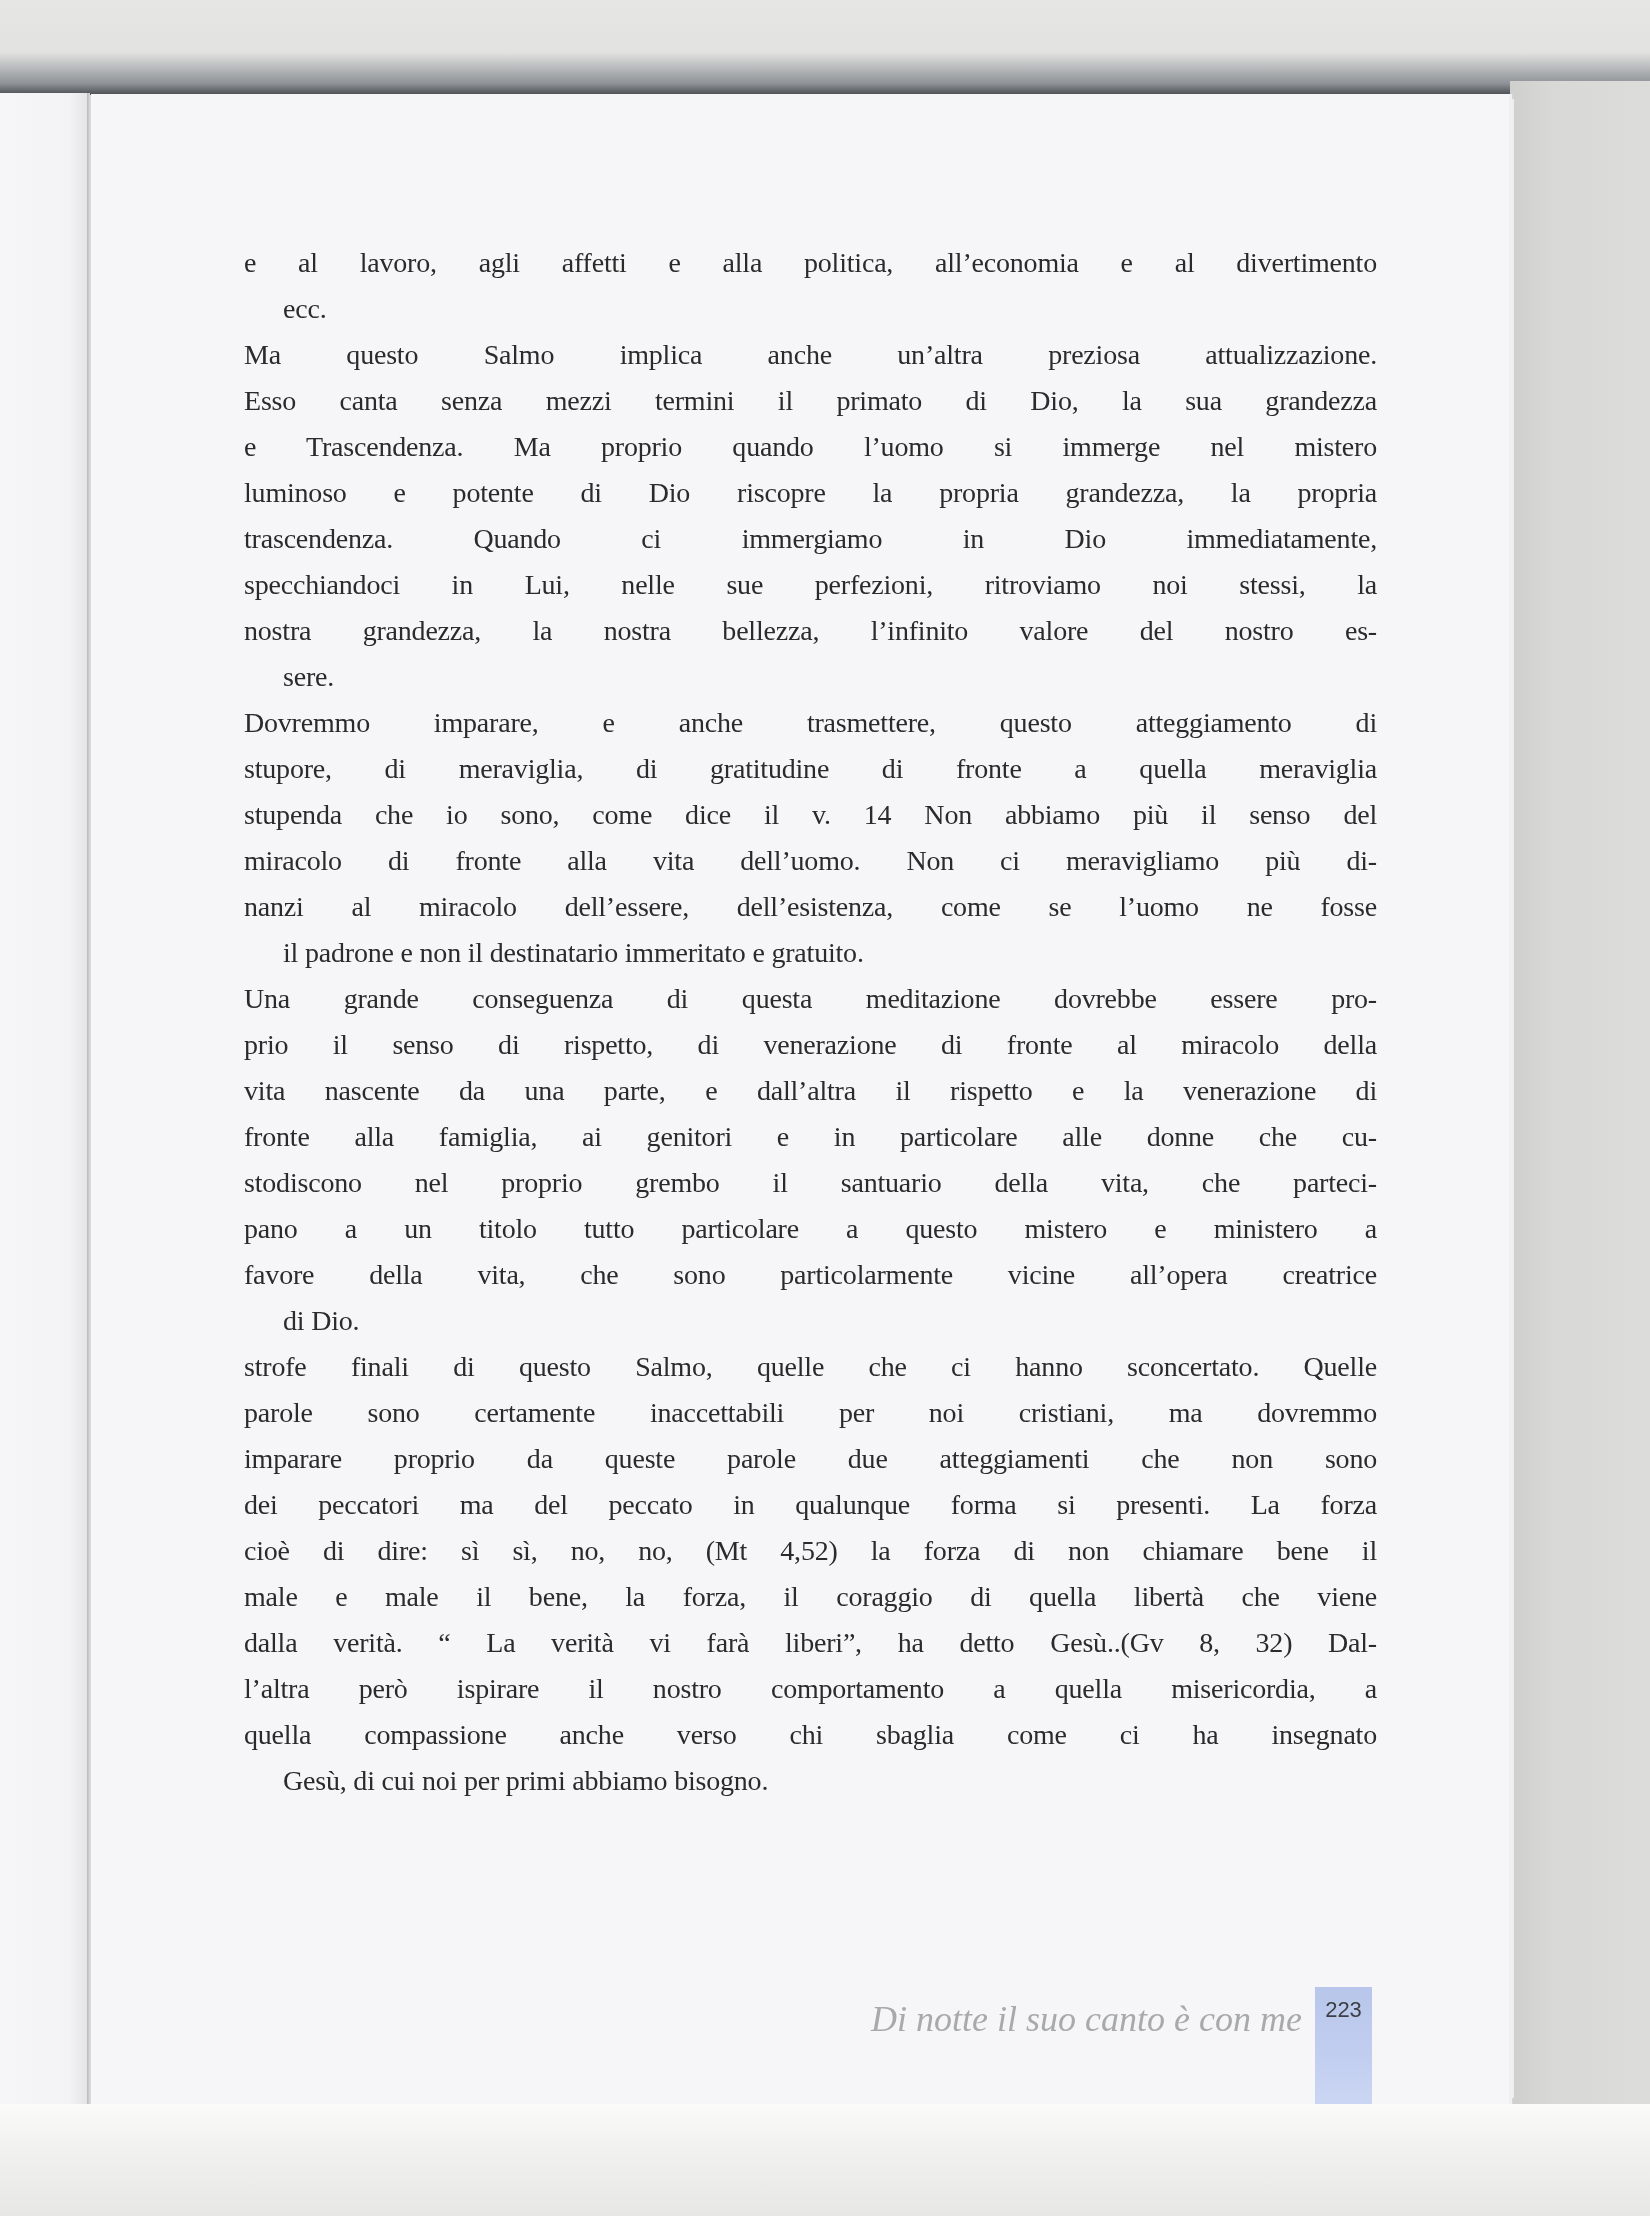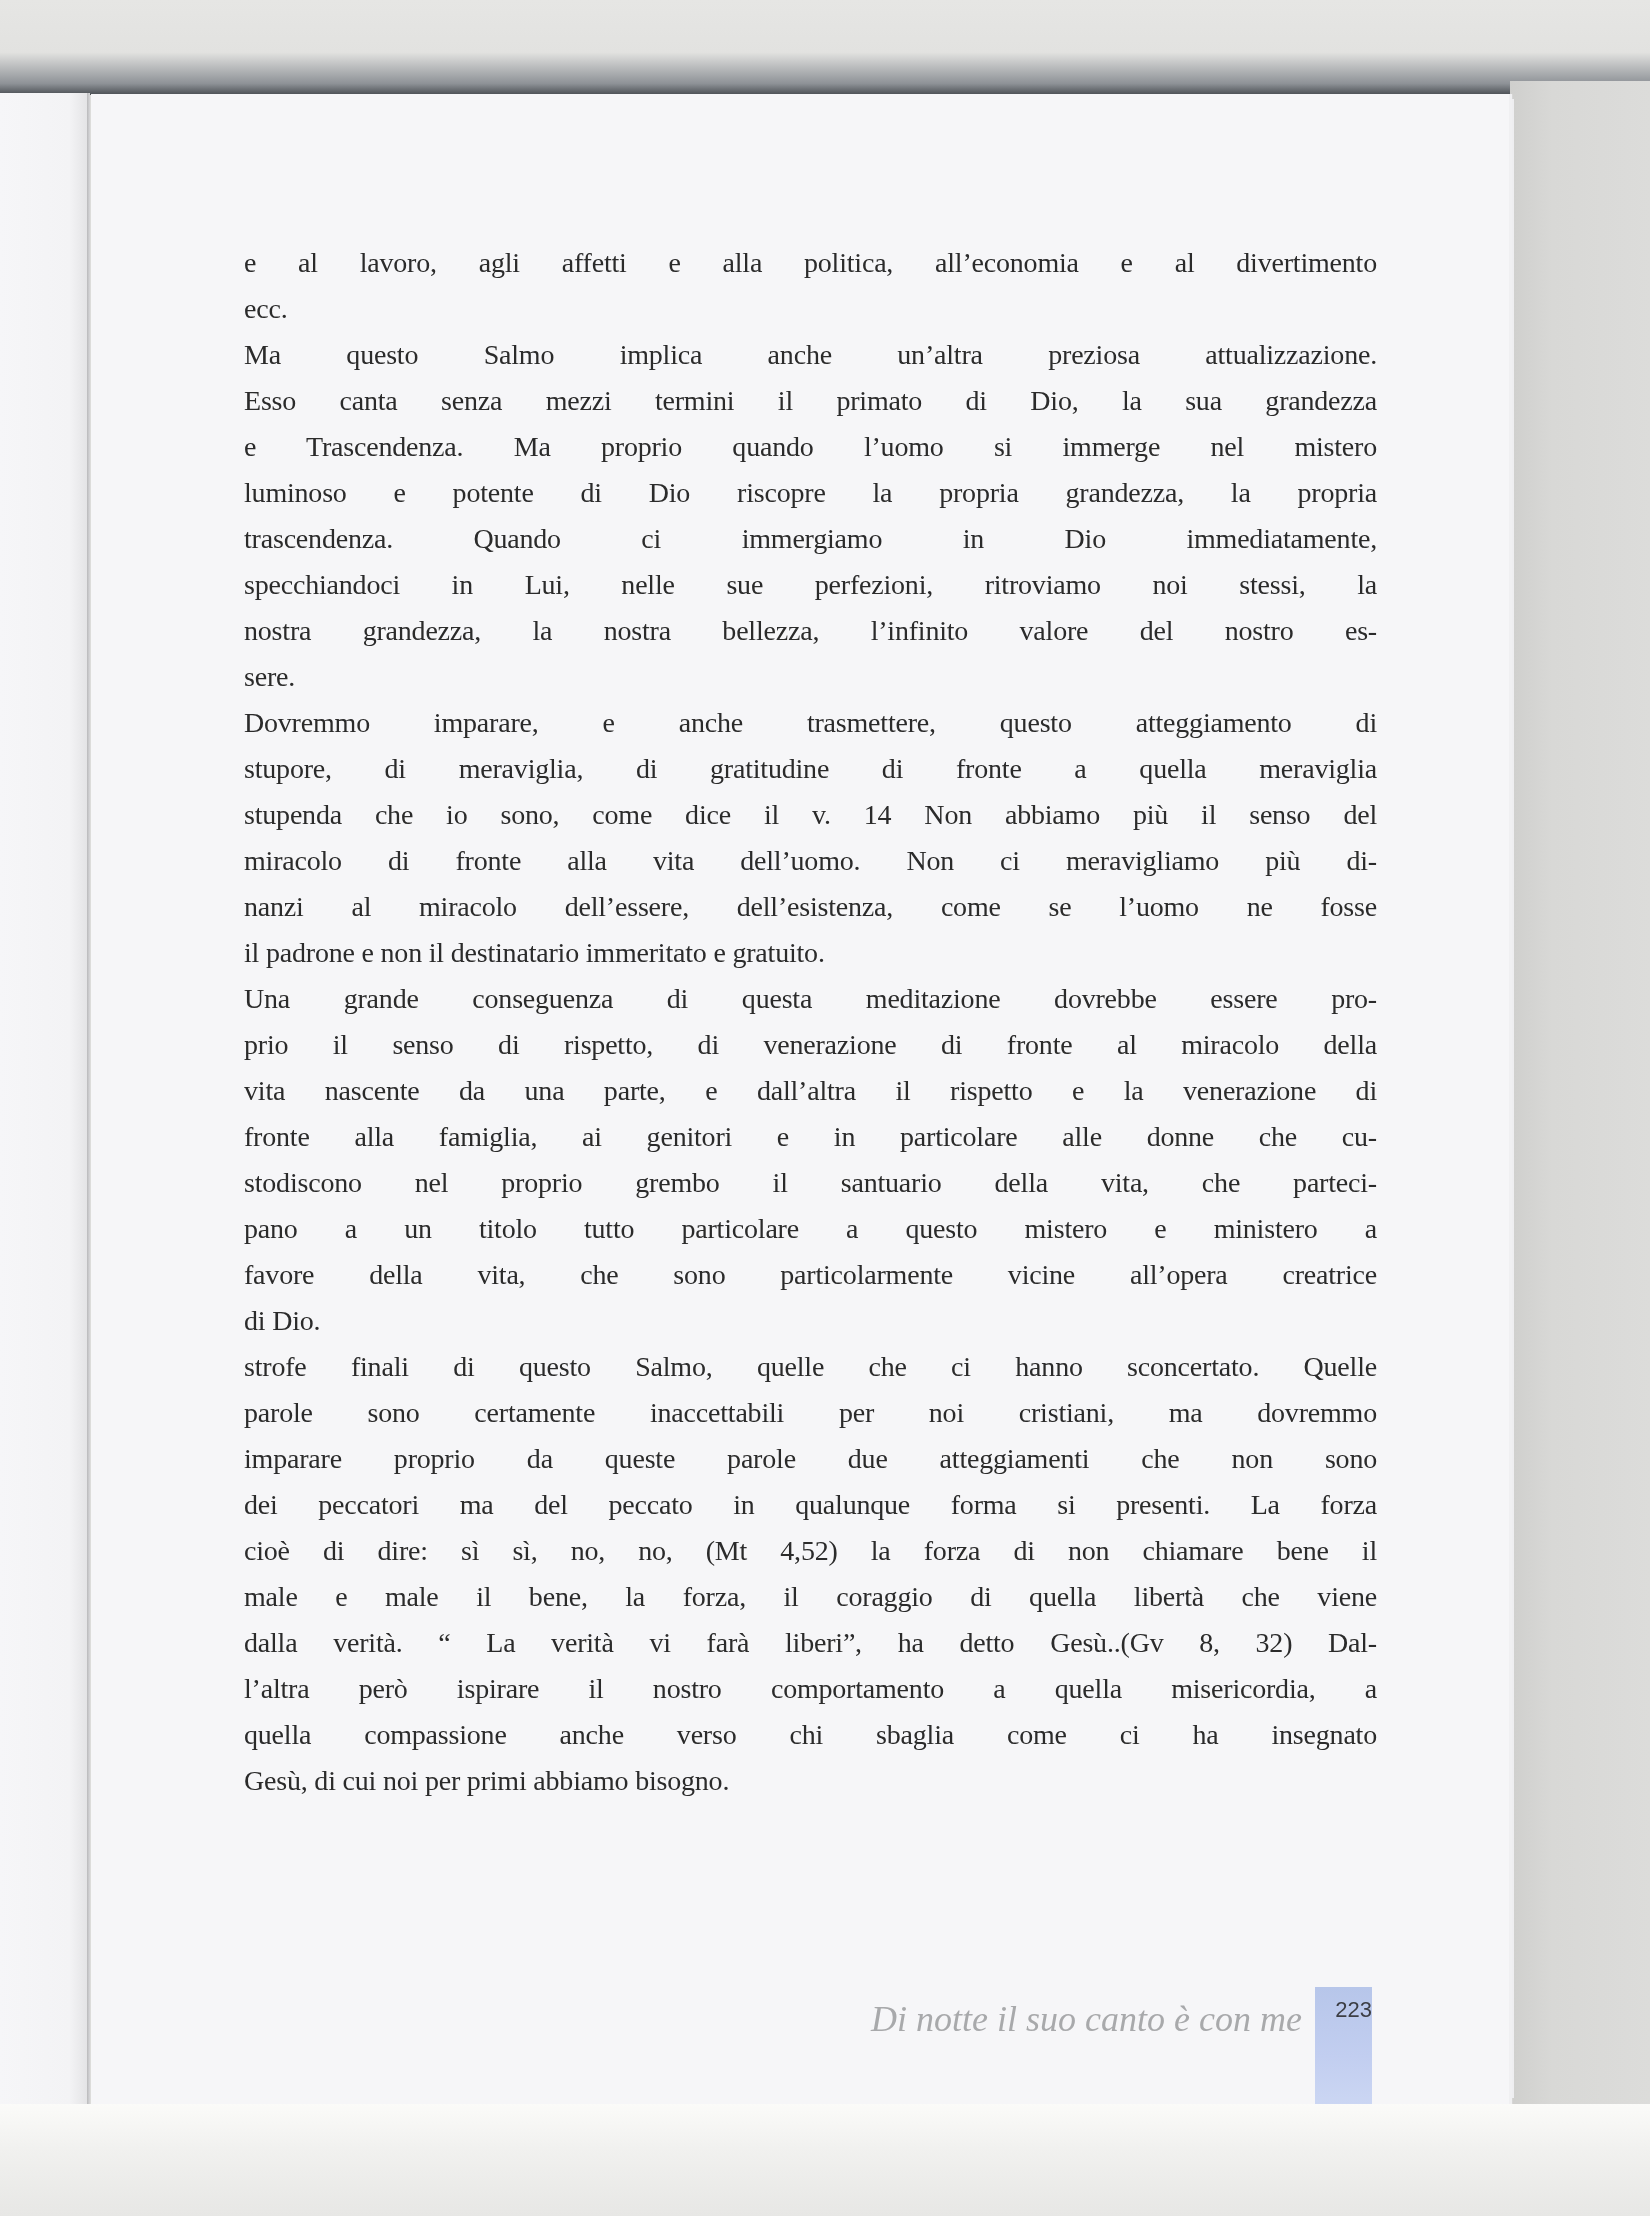--- a/index.html
+++ b/index.html
@@ -72,20 +72,21 @@
     }
     .text-block .line {
       display: block;
       white-space: nowrap;
       text-align: justify;
       text-align-last: justify;
       height: 46px;
     }
     .text-block .line.last {
       text-align-last: left;
+      margin-left: 39px;
     }
     .running-footer {
       position: absolute;
       left: 825px;
       top: 1988px;
       width: 477px;
       text-align: right;
       font-style: italic;
       font-size: 36px;
       color: #a8a9ab;
@@ -98,21 +99,21 @@
       top: 1987px;
       width: 57px;
       height: 117px;
       background: linear-gradient(to bottom, #b7c6ea 0%, #c2cef0 60%, #cbd6f3 100%);
     }
     .page-number {
       position: absolute;
       left: 1315px;
       top: 1997px;
       width: 57px;
-      text-align: right;
+      text-align: center;
       font-family: "Liberation Sans", "DejaVu Sans", sans-serif;
       font-size: 22px;
       color: #3c3e44;
     }
   </style>
 </head>
 <body>
 
 <div class="bg-top"></div>
 <div class="bg-right"></div>

